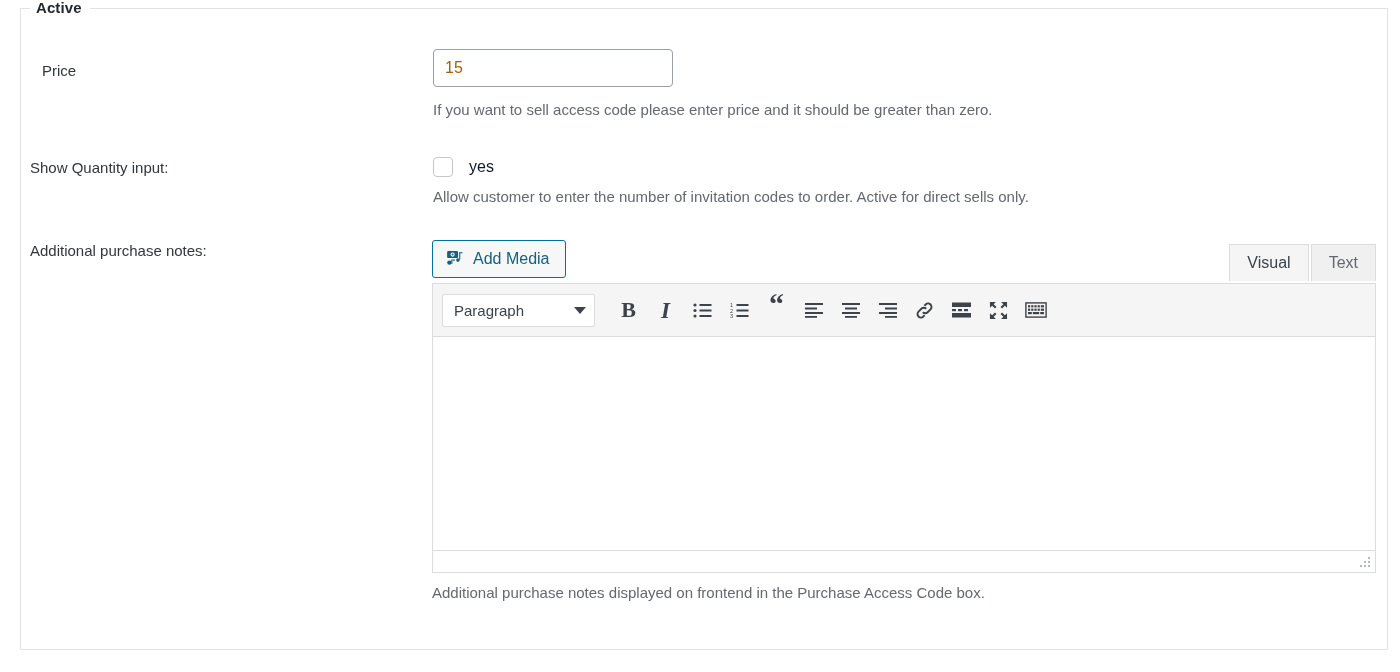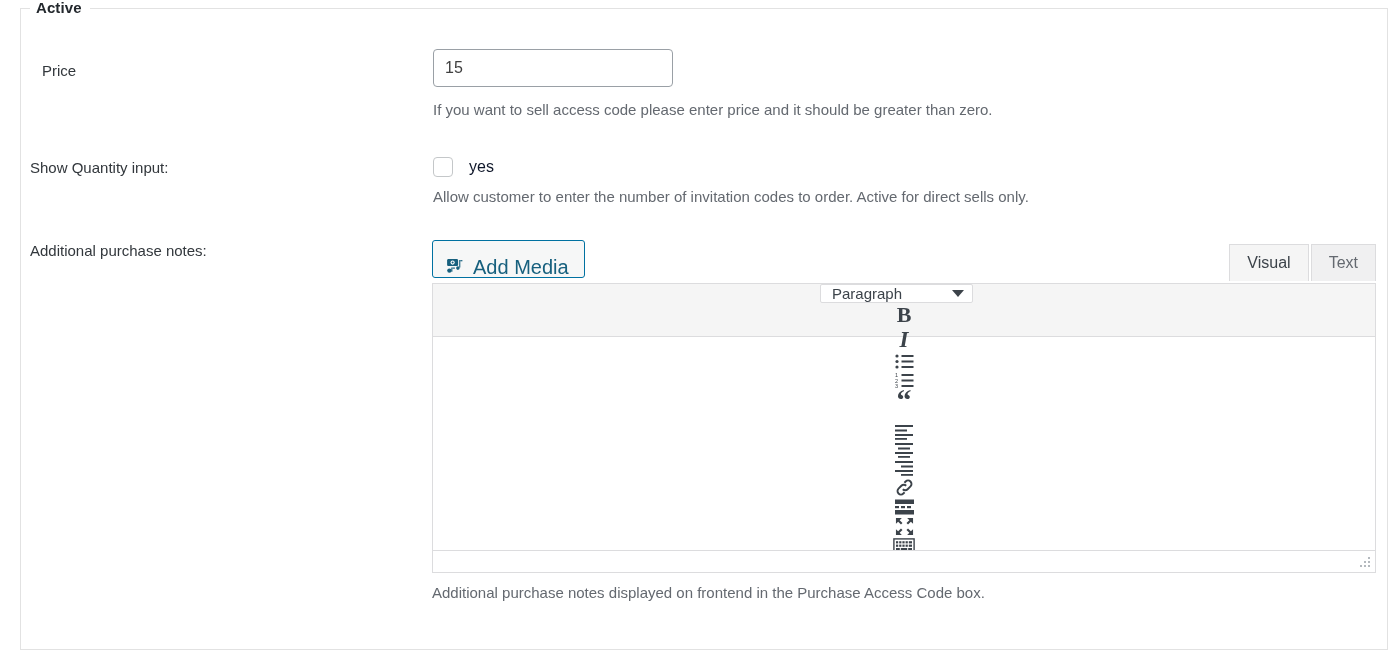--- a/index.html
+++ b/index.html
@@ -57,21 +57,21 @@
   }
 
   
   .text-input {
     width: 240px;
     height: 38px;
     border: 1px solid #9aa0a6;
     border-radius: 4px;
     background: #fff;
     font-size: 16px;
-    color: #404040;
+    color: #a16207;
     padding: 0 11px;
     font-family: "Liberation Sans", sans-serif;
     outline: none;
   }
 
   
   .cb-wrap { display: flex; align-items: center; }
   .checkbox {
     width: 20px;
     height: 20px;
@@ -90,29 +90,29 @@
   
   .editor-wrap {
     position: absolute;
     left: 432px;
     top: 240px;
     width: 944px;
   }
 
   .add-media-btn {
     display: inline-flex;
-    align-items: flex-end;
+    align-items: center;
     gap: 8px;
     height: 38px;
     padding: 0 15px 0 12px;
     border: 1px solid #0071a1;
     border-radius: 3px;
     background: #f6f7f7;
     color: #17607e;
-    font-size: 20px;
+    font-size: 16px;
     font-family: "Liberation Sans", sans-serif;
     cursor: pointer;
     line-height: 1;
     position: relative;
     z-index: 3;
   }
   .media-icon { width: 20px; height: 20px; display: block; }
 
   .tabs {
     position: absolute;
@@ -152,21 +152,20 @@
   }
 
   .mce-toolbar {
     height: 53px;
     background: #f5f5f5;
     border-bottom: 1px solid #dcdcde;
     display: flex;
     align-items: center;
     padding: 0 9px;
     gap: 0;
-    flex-direction: column;
   }
 
   .para-select {
     width: 153px;
     height: 33px;
     background: #fff;
     border: 1px solid #dcdcde;
     border-radius: 2px;
     display: flex;
     align-items: center;

